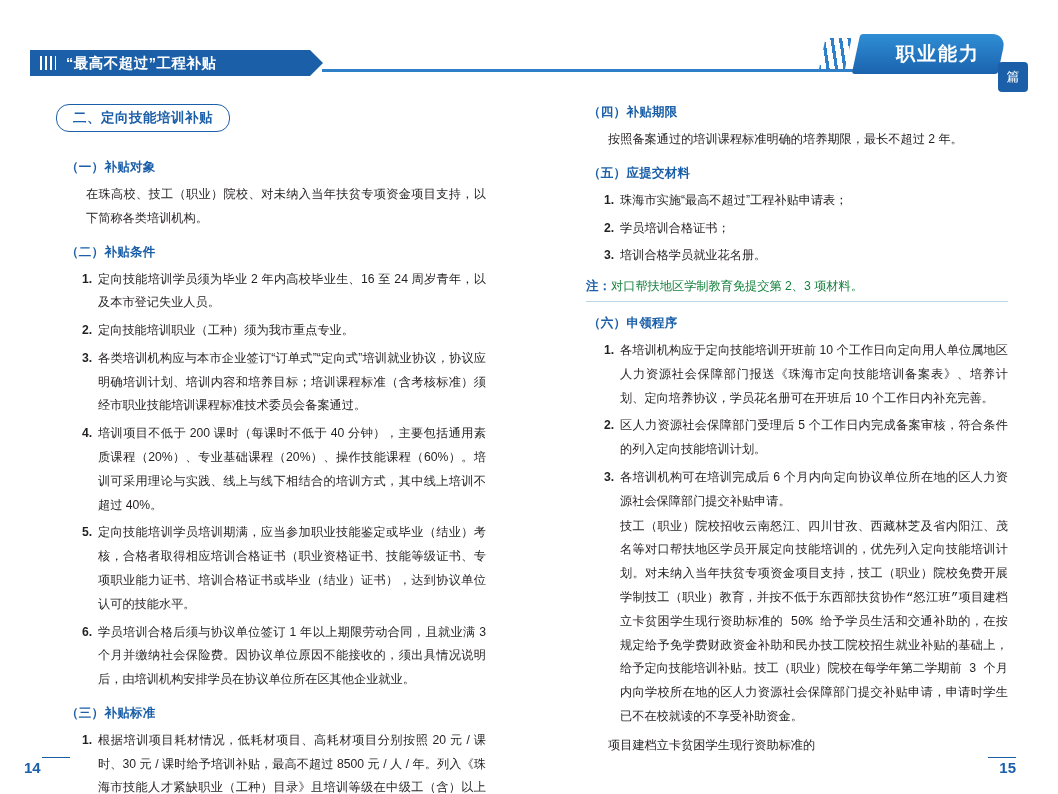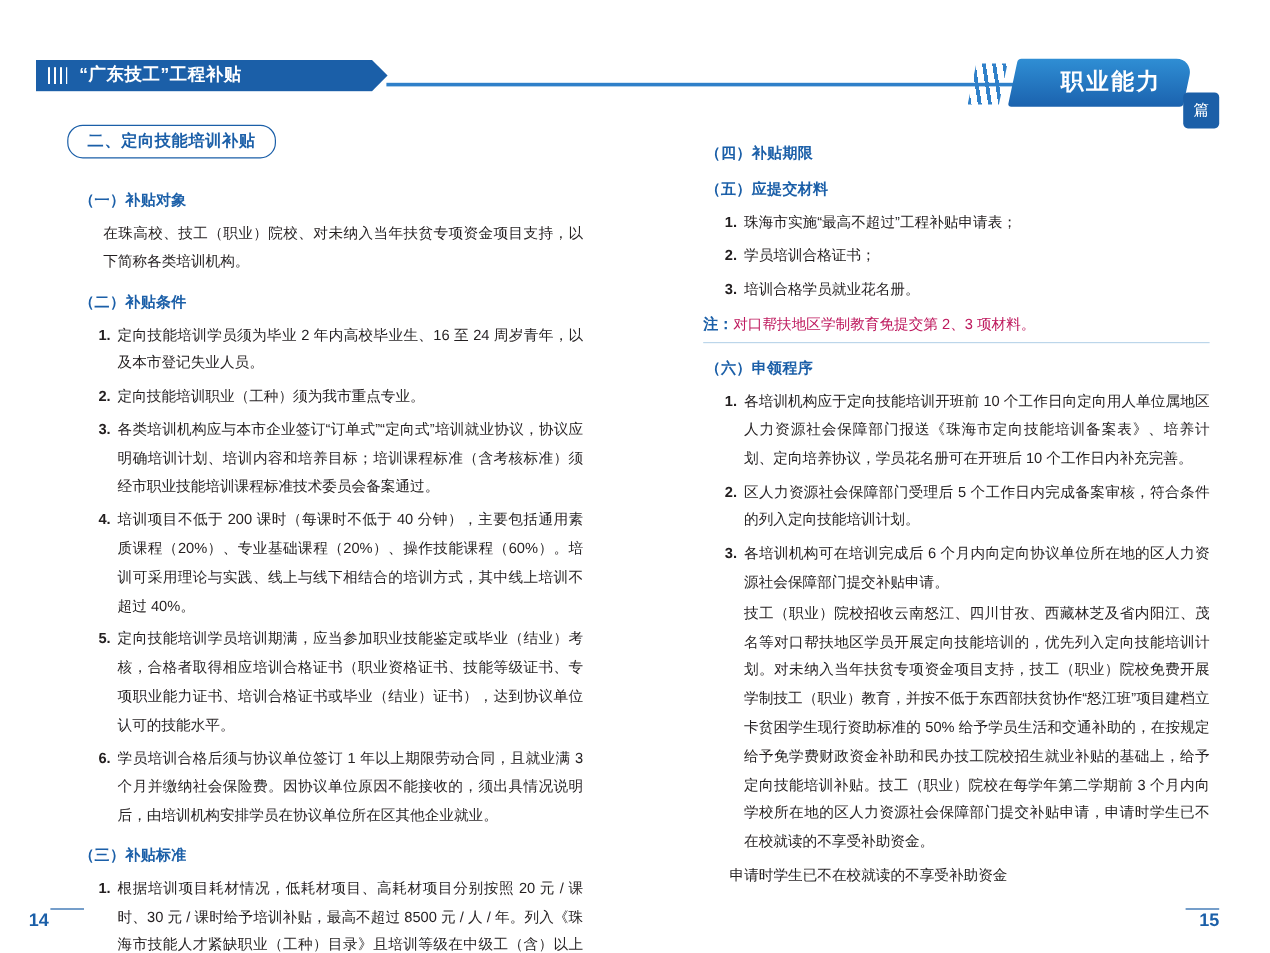--- a/index.html
+++ b/index.html
@@ -56,22 +56,22 @@
     white-space: nowrap;
   }
   .hdr-rule {
     position: absolute;
     left: 322px; top: 69px;
     width: 560px; height: 3px;
     background: #2f80c9;
   }
   .hdr-right {
     position: absolute;
-    right: 34px; top: 34px;
-    width: 180px; height: 44px; margin-top: 15px;
+    right: 22px; top: 34px;
+    width: 180px; height: 44px;
   }
   .hdr-right-shape {
     position: absolute;
     right: 34px; top: 0;
     width: 146px; height: 40px;
     background: linear-gradient(180deg, #2f8ed4 0%, #1b62ae 100%);
     border-radius: 3px 14px 3px 3px;
     transform: skewX(-12deg);
   }
   .hdr-right-text {
@@ -126,21 +126,21 @@
   }
 
   
   .subhead {
     color: #1b5fa8;
     font-size: 12.5px;
     font-weight: bold;
     margin: 13px 0 7px 10px;
     letter-spacing: 0.3px;
   }
-  .subhead:first-child { margin-top: 16px; }
+  .subhead:first-child { margin-top: 0; }
 
   
   p.para {
     margin: 0 0 6px 0;
     font-size: 12.2px;
     line-height: 1.95;
     text-align: justify;
     text-justify: inter-ideograph;
   }
   .indent-plain { padding-left: 30px; }
@@ -161,36 +161,37 @@
   }
   ol.numlist > li > .num {
     position: absolute;
     left: 0; top: 0;
     font-weight: bold;
     font-size: 12.2px;
   }
   li .sub-para {
     display: block;
     margin-top: 2px;
+    font-family: Liberation Mono, monospace;
   }
 
   
   .note {
     margin: 8px 0 4px 8px;
     position: relative;
     padding-bottom: 6px;
     border-bottom: 1px solid #bcd6ea;
   }
   .note-label {
     color: #1b5fa8;
     font-weight: bold;
     font-size: 12.5px;
   }
   .note-text {
-    color: #be185d;
+    color: #15803d;
     font-size: 12.2px;
   }
 
   
   .pagenum {
     position: absolute;
     bottom: 18px;
     color: #1b5fa8;
     font-size: 15px;
     font-weight: bold;
@@ -205,21 +206,21 @@
   }
   .footrule-left { left: 42px; width: 28px; }
   .footrule-right { right: 42px; width: 28px; }
 </style>
 </head>
 <body>
 
 <div class="header">
   <div class="hdr-left-bar"></div>
   <div class="hdr-stripes"></div>
-  <div class="hdr-title">“广东技工”工程补贴</div>
+  <div class="hdr-title">“最高不超过”工程补贴</div>
   <div class="hdr-rule"></div>
   <div class="hdr-right">
     <div class="hdr-right-slashes"></div>
     <div class="hdr-right-shape"></div>
     <div class="hdr-right-text">职业能力</div>
     <div class="hdr-badge">篇</div>
   </div>
 </div>
 
 <div class="col col-left">
@@ -244,20 +245,21 @@
   <div class="subhead">（三）补贴标准</div>
   <ol class="numlist">
     <li><span class="num">1.</span><span>根据培训项目耗材情况，低耗材项目、高耗材项目分别按照 20 元 / 课时、30 元 / 课时给予培训补贴，最高不超过 8500 元 / 人 / 年。列入《珠海市技能人才紧缺职业（工种）目录》且培训等级在中级工（含）以上或同等技能水平的培训项目，补贴可按上述标准上浮 30% 执行。</span></li>
 
   </ol>
 </div>
 
 <div class="col col-right">
 
   <div class="subhead">（四）补贴期限</div>
+  <p class="para indent-plain">按照备案通过的培训课程标准明确的培养期限，最长不超过 2 年。</p>
 
   <div class="subhead">（五）应提交材料</div>
   <ol class="numlist">
     <li><span class="num">1.</span><span>珠海市实施“最高不超过”工程补贴申请表；</span></li>
     <li><span class="num">2.</span><span>学员培训合格证书；</span></li>
     <li><span class="num">3.</span><span>培训合格学员就业花名册。</span></li>
   </ol>
 
   <div class="note">
     <span class="note-label">注：</span><span class="note-text">对口帮扶地区学制教育免提交第 2、3 项材料。</span>
@@ -267,20 +269,20 @@
   <ol class="numlist">
     <li><span class="num">1.</span><span>各培训机构应于定向技能培训开班前 10 个工作日向定向用人单位属地区人力资源社会保障部门报送《珠海市定向技能培训备案表》、培养计划、定向培养协议，学员花名册可在开班后 10 个工作日内补充完善。</span></li>
     <li><span class="num">2.</span><span>区人力资源社会保障部门受理后 5 个工作日内完成备案审核，符合条件的列入定向技能培训计划。</span></li>
     <li>
       <span class="num">3.</span>
       <span>各培训机构可在培训完成后 6 个月内向定向协议单位所在地的区人力资源社会保障部门提交补贴申请。</span>
       <span class="sub-para">技工（职业）院校招收云南怒江、四川甘孜、西藏林芝及省内阳江、茂名等对口帮扶地区学员开展定向技能培训的，优先列入定向技能培训计划。对未纳入当年扶贫专项资金项目支持，技工（职业）院校免费开展学制技工（职业）教育，并按不低于东西部扶贫协作“怒江班”项目建档立卡贫困学生现行资助标准的 50% 给予学员生活和交通补助的，在按规定给予免学费财政资金补助和民办技工院校招生就业补贴的基础上，给予定向技能培训补贴。技工（职业）院校在每学年第二学期前 3 个月内向学校所在地的区人力资源社会保障部门提交补贴申请，申请时学生已不在校就读的不享受补助资金。</span>
     </li>
   </ol>
 
-  <p class="para indent-plain">申请时学生已不在校就读的不享受补助资金</p>
+  <p class="para indent-plain">项目建档立卡贫困学生现行资助标准的</p>
 
 </div>
 
 <div class="footrule footrule-left"></div>
 <div class="pagenum pagenum-left">14</div>
 <div class="footrule footrule-right"></div>
 <div class="pagenum pagenum-right">15</div>
 
 </body></html>

